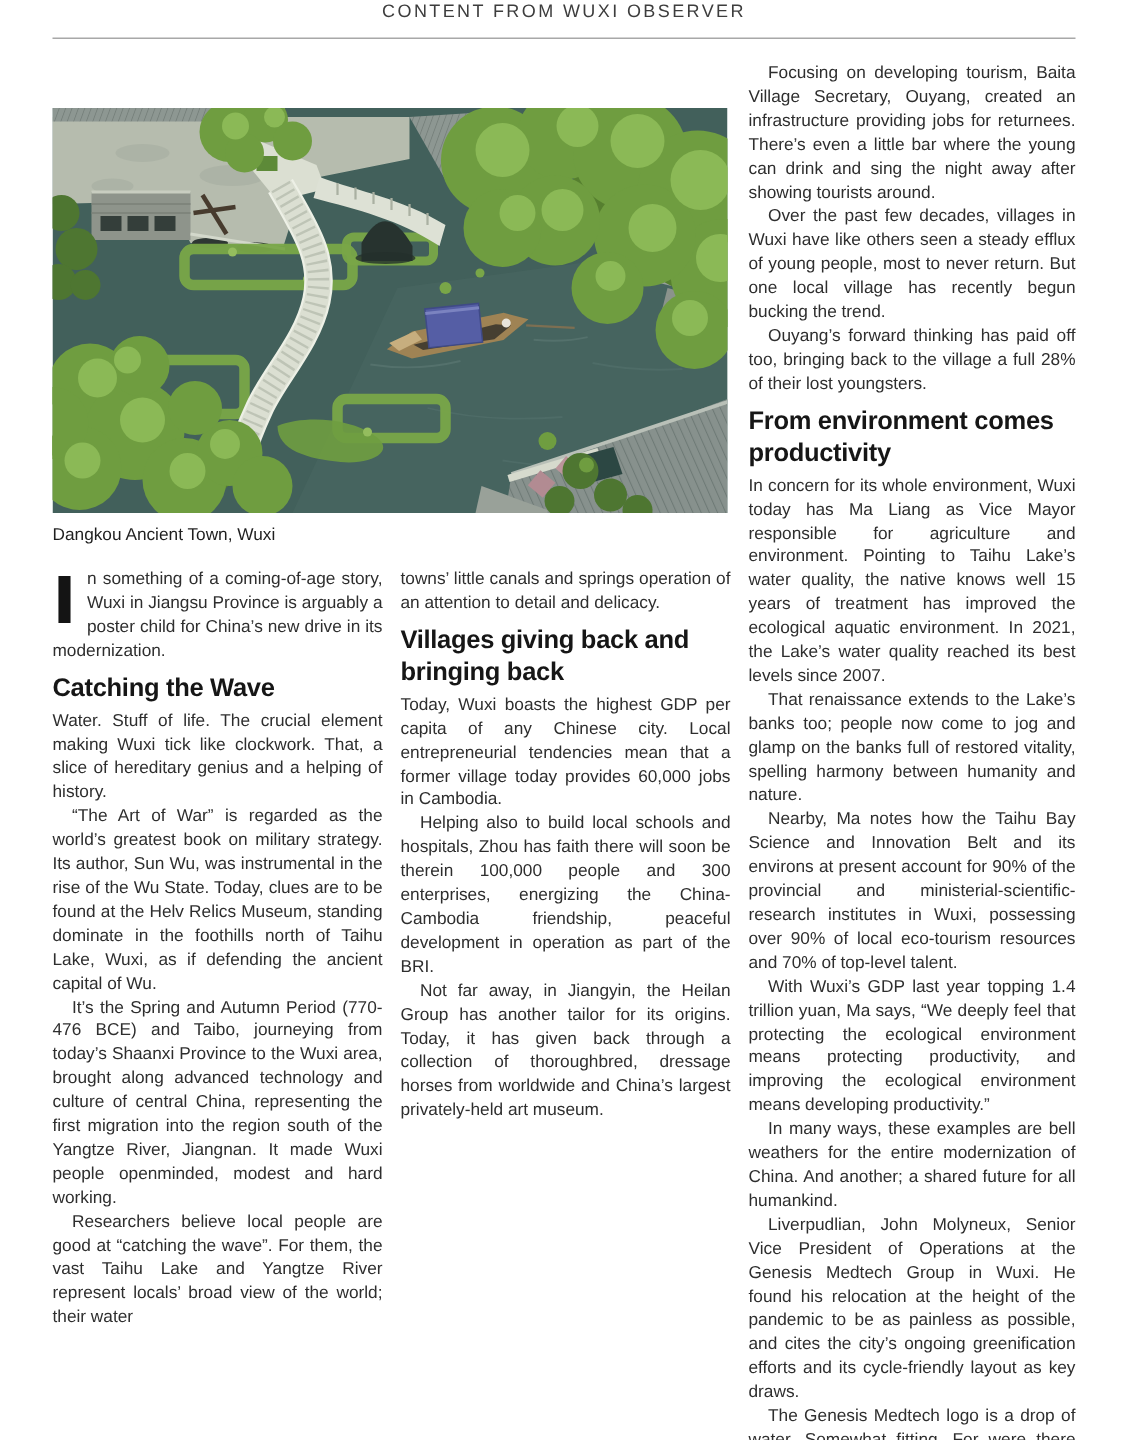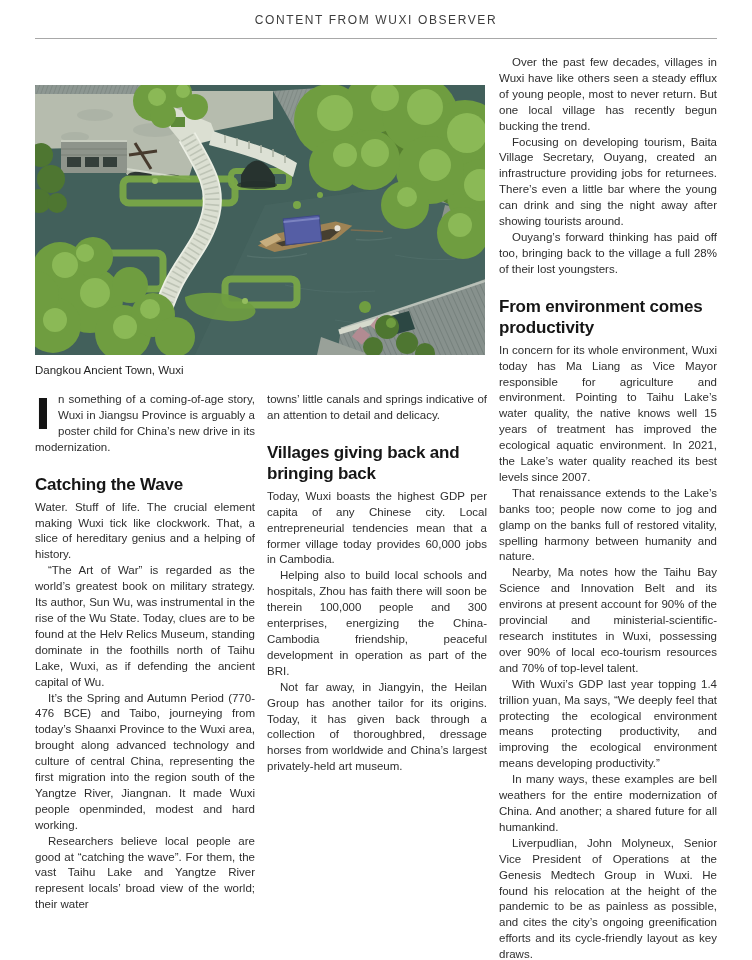--- a/index.html
+++ b/index.html
@@ -4,41 +4,41 @@
 <style>
   html,body{margin:0;padding:0;}
   body{
     width:752px;height:960px;overflow:hidden;background:#ffffff;
     font-family:"Liberation Sans",sans-serif;color:#2e2e2e;
     -webkit-font-smoothing:antialiased;
   }
   .page{padding:0 35px;}
   .kicker{
     text-align:center;font-size:12px;letter-spacing:1.6px;color:#3d3d3d;
-    padding-top:13px;font-weight:400;
+    font-weight:400;
   }
   .rule{border:none;border-top:1px solid #a8a8a8;margin:11px 0 0 0;}
   .main{display:flex;gap:12px;margin-top:16px;align-items:flex-start;}
   .main-left{width:452px;flex:0 0 452px;}
   .col-right{width:218px;flex:0 0 218px;}
   h1.title{
     margin:22px 0 0 0;font-size:30px;line-height:39px;letter-spacing:-0.4px;
     color:#1c1c1c;font-weight:bold;
   }
   .photo{display:block;margin-top:30px;}
   .caption{font-size:11.5px;color:#1f1f1f;margin-top:9px;}
   .twocol{display:flex;gap:12px;margin-top:16px;}
   .col{width:220px;flex:0 0 220px;}
   p{
     margin:0;font-size:11.5px;line-height:15.9px;text-align:justify;
     color:#2e2e2e;
   }
   p.indent{text-indent:13px;}
   h2{
-    margin:18px 0 5px 0;font-size:17px;line-height:21px;color:#161616;
+    margin:5px 0 5px 0;font-size:17px;line-height:21px;color:#161616;
     font-weight:bold;letter-spacing:-0.2px;
   }
   .col > h2:first-child, .col-right > h2:first-child{margin-top:0;}
   .dropcap{
     float:left;font-family:"DejaVu Sans",sans-serif;font-weight:bold;
     font-size:43px;line-height:38px;padding:3px 7px 0 0;color:#141414;
   }
 </style>
 </head>
 <body>
@@ -234,33 +234,33 @@
       <div class="twocol">
         <div class="col">
             <p><span class="dropcap">I</span>n something of a coming-of-age story, Wuxi in Jiangsu Province is arguably a poster child for China’s new drive in its modernization.</p>
             <h2>Catching the Wave</h2>
             <p>Water. Stuff of life. The crucial element making Wuxi tick like clockwork. That, a slice of hereditary genius and a helping of history.</p>
             <p class="indent">“The Art of War” is regarded as the world’s greatest book on military strategy. Its author, Sun Wu, was instrumental in the rise of the Wu State. Today, clues are to be found at the Helv Relics Museum, standing dominate in the foothills north of Taihu Lake, Wuxi, as if defending the ancient capital of Wu.</p>
             <p class="indent">It’s the Spring and Autumn Period (770-476 BCE) and Taibo, journeying from today’s Shaanxi Province to the Wuxi area, brought along advanced technology and culture of central China, representing the first migration into the region south of the Yangtze River, Jiangnan. It made Wuxi people openminded, modest and hard working.</p>
             <p class="indent">Researchers believe local people are good at “catching the wave”. For them, the vast Taihu Lake and Yangtze River represent locals’ broad view of the world; their water</p>
           </div>
         <div class="col">
-            <p>towns’ little canals and springs indicative of an attention to detail and delicacy.</p>
+            <p>towns’ little canals and springs operation of an attention to detail and delicacy.</p>
             <h2>Villages giving back and bringing back</h2>
             <p>Today, Wuxi boasts the highest GDP per capita of any Chinese city. Local entrepreneurial tendencies mean that a former village today provides 60,000 jobs in Cambodia.</p>
             <p class="indent">Helping also to build local schools and hospitals, Zhou has faith there will soon be therein 100,000 people and 300 enterprises, energizing the China-Cambodia friendship, peaceful development in operation as part of the BRI.</p>
             <p class="indent">Not far away, in Jiangyin, the Heilan Group has another tailor for its origins. Today, it has given back through a collection of thoroughbred, dressage horses from worldwide and China’s largest privately-held art museum.</p>
           </div>
       </div>
 
     </div>
 
     <div class="col-right">
+        <p class="indent">Focusing on developing tourism, Baita Village Secretary, Ouyang, created an infrastructure providing jobs for returnees. There’s even a little bar where the young can drink and sing the night away after showing tourists around.</p>
         <p class="indent">Over the past few decades, villages in Wuxi have like others seen a steady efflux of young people, most to never return. But one local village has recently begun bucking the trend.</p>
-        <p class="indent">Focusing on developing tourism, Baita Village Secretary, Ouyang, created an infrastructure providing jobs for returnees. There’s even a little bar where the young can drink and sing the night away after showing tourists around.</p>
         <p class="indent">Ouyang’s forward thinking has paid off too, bringing back to the village a full 28% of their lost youngsters.</p>
         <h2>From environment comes productivity</h2>
         <p>In concern for its whole environment, Wuxi today has Ma Liang as Vice Mayor responsible for agriculture and environment. Pointing to Taihu Lake’s water quality, the native knows well 15 years of treatment has improved the ecological aquatic environment. In 2021, the Lake’s water quality reached its best levels since 2007.</p>
         <p class="indent">That renaissance extends to the Lake’s banks too; people now come to jog and glamp on the banks full of restored vitality, spelling harmony between humanity and nature.</p>
         <p class="indent">Nearby, Ma notes how the Taihu Bay Science and Innovation Belt and its environs at present account for 90% of the provincial and ministerial-scientific-research institutes in Wuxi, possessing over 90% of local eco-tourism resources and 70% of top-level talent.</p>
         <p class="indent">With Wuxi’s GDP last year topping 1.4 trillion yuan, Ma says, “We deeply feel that protecting the ecological environment means protecting productivity, and improving the ecological environment means developing productivity.”</p>
         <p class="indent">In many ways, these examples are bell weathers for the entire modernization of China. And another; a shared future for all humankind.</p>
         <p class="indent">Liverpudlian, John Molyneux, Senior Vice President of Operations at the Genesis Medtech Group in Wuxi. He found his relocation at the height of the pandemic to be as painless as possible, and cites the city’s ongoing greenification efforts and its cycle-friendly layout as key draws.</p>
         <p class="indent">The Genesis Medtech logo is a drop of water. Somewhat fitting. For were there ever to be a place where water would flow uphill, Wuxi would surely be it.</p>
       </div>

